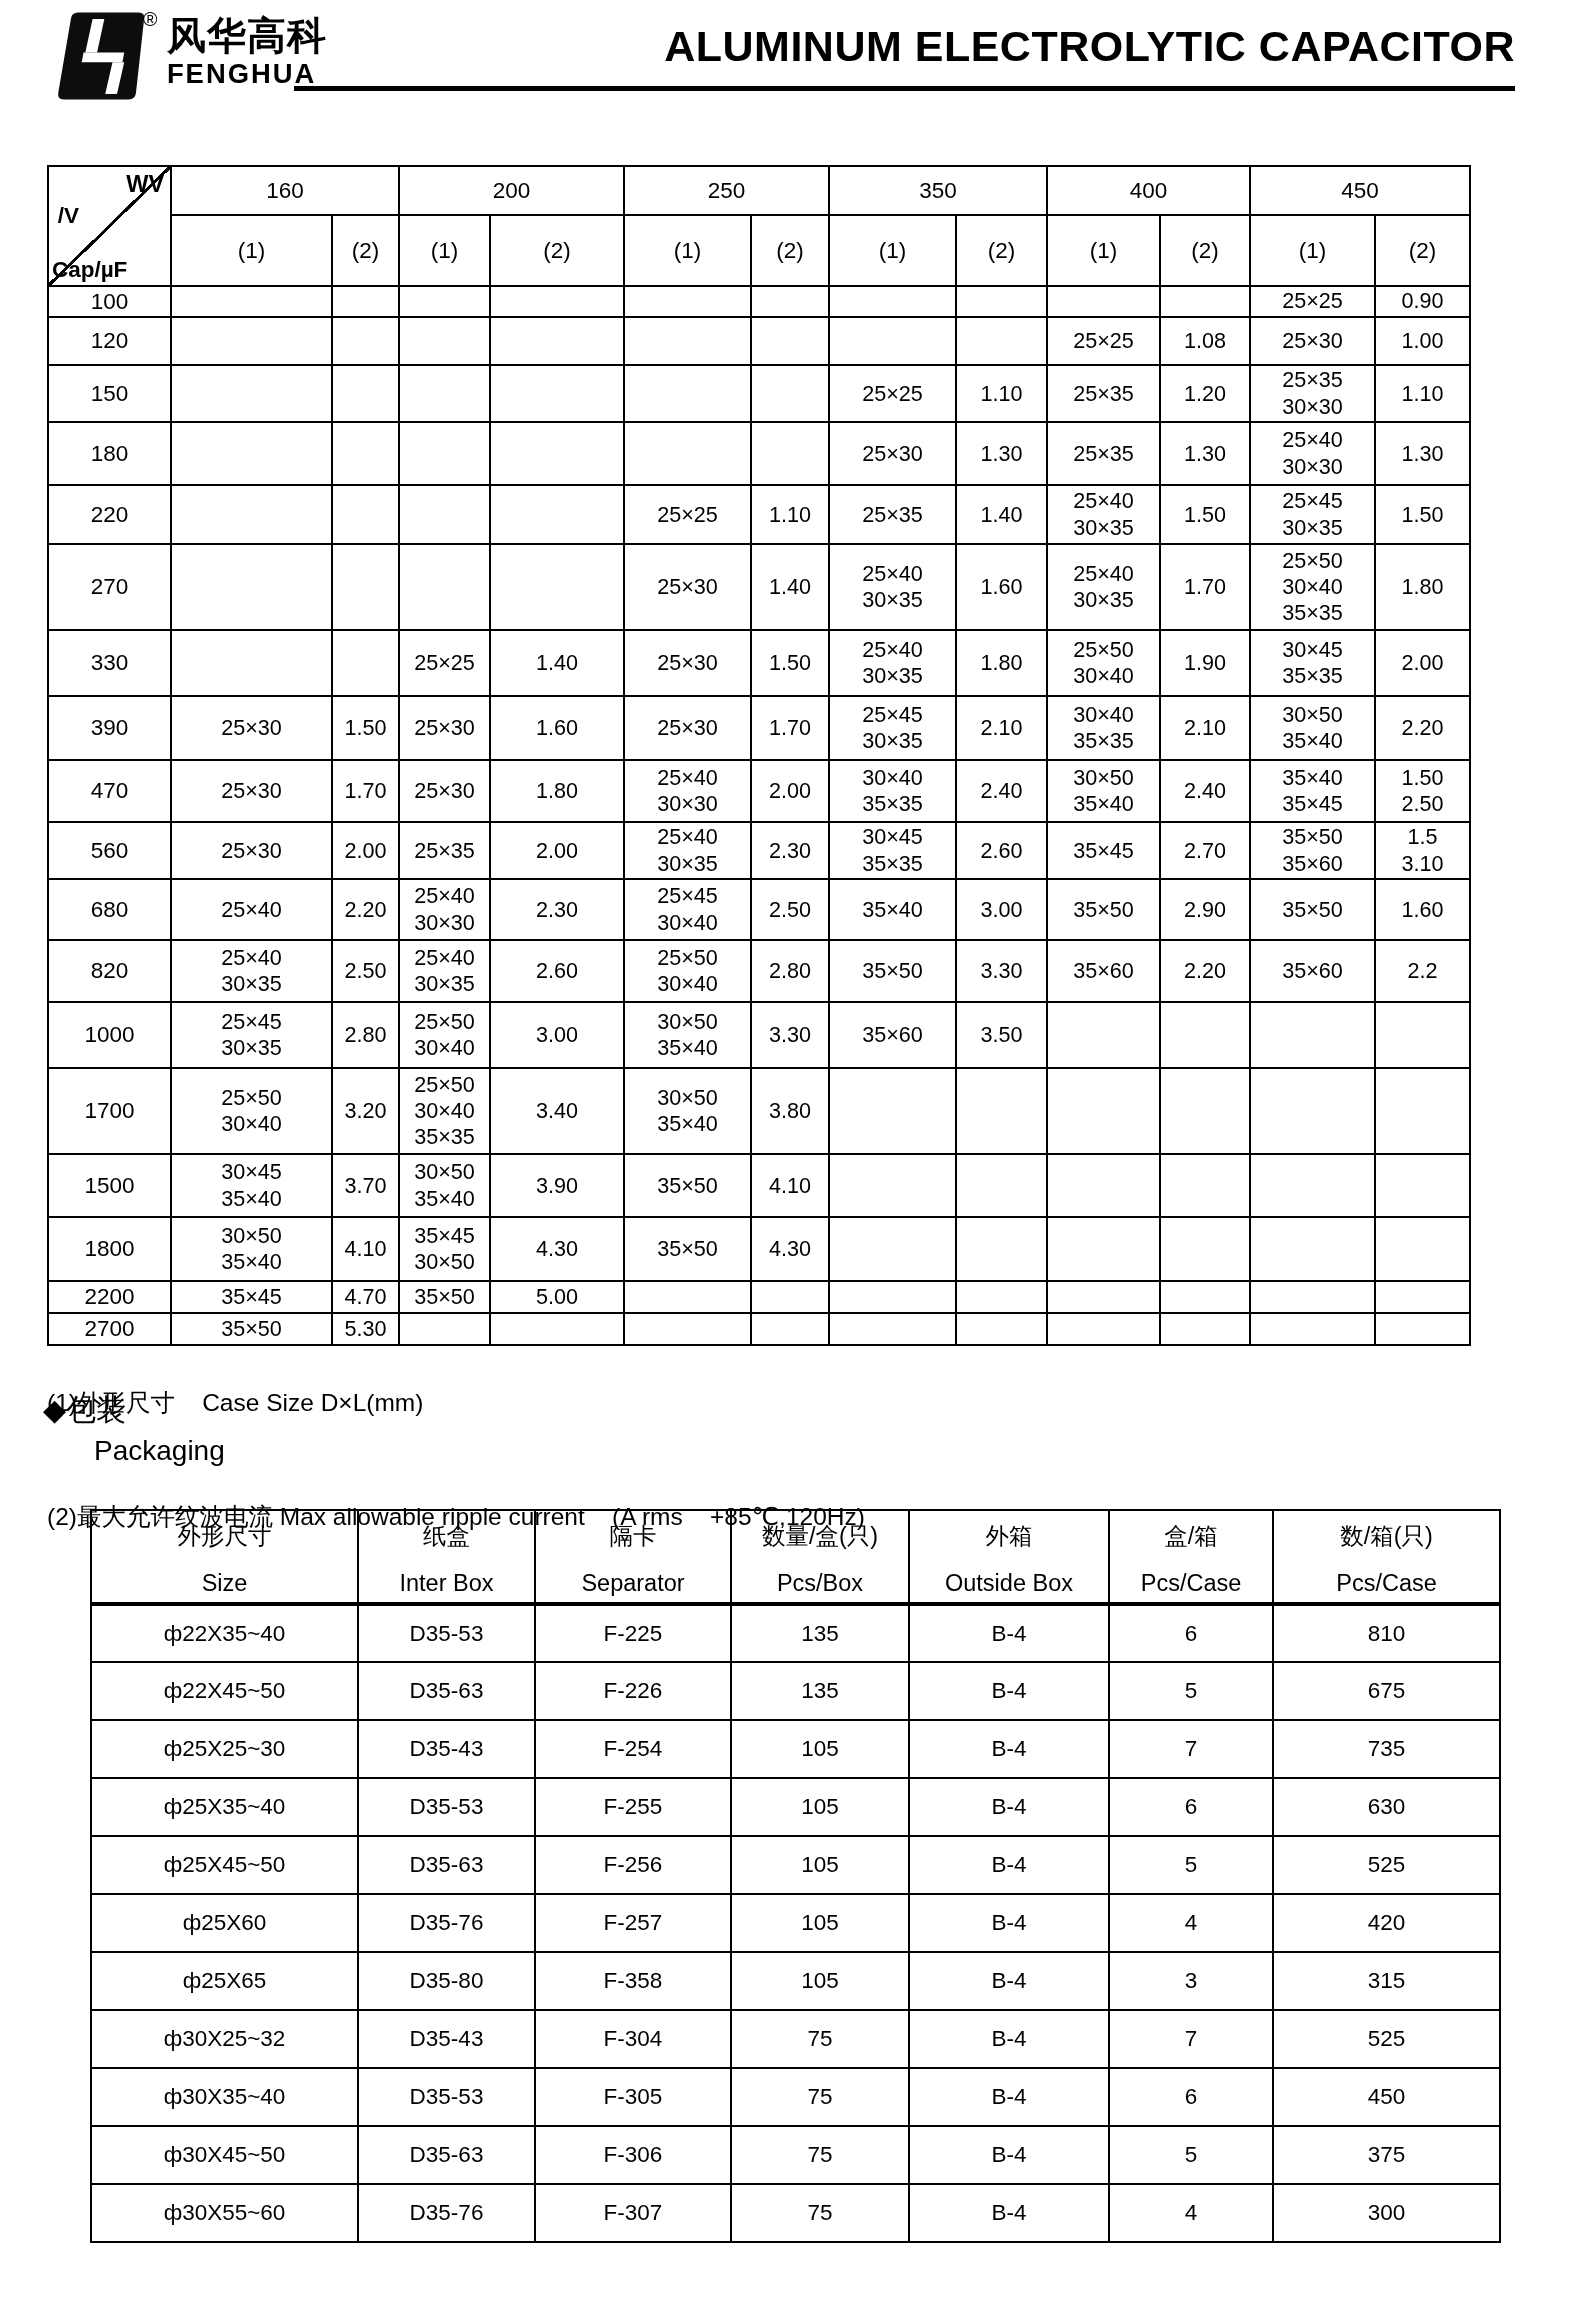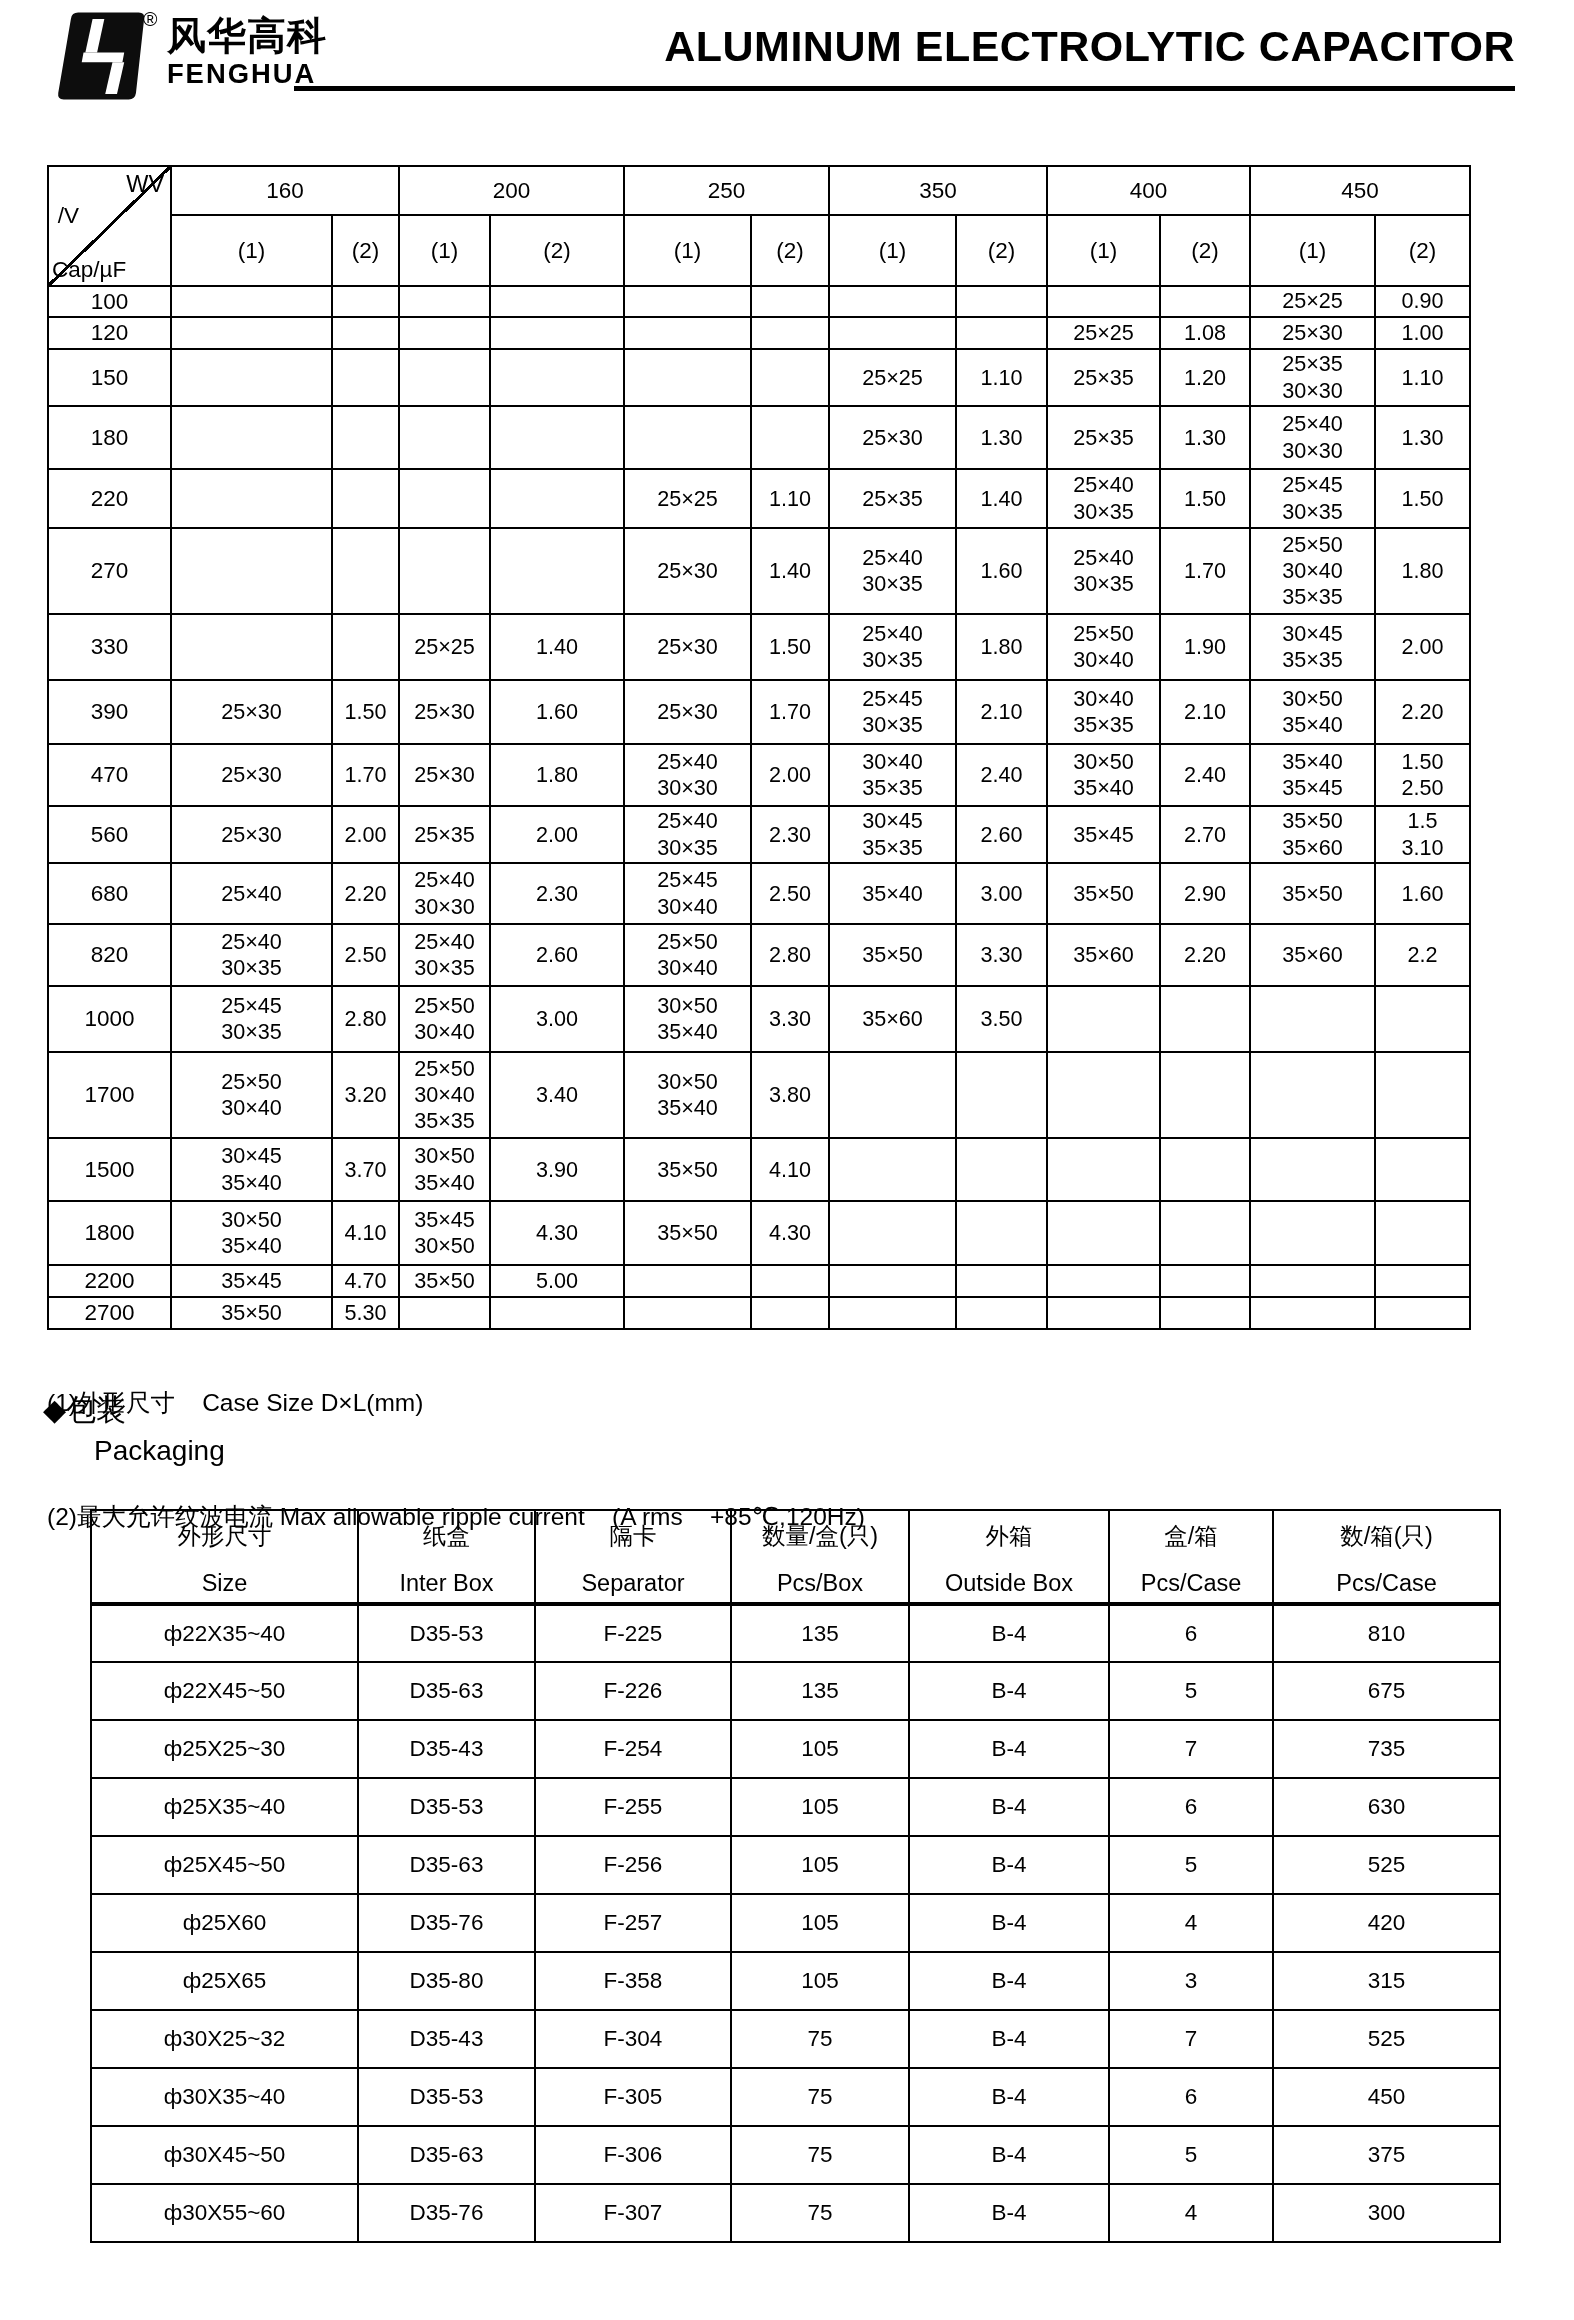--- a/index.html
+++ b/index.html
@@ -28,20 +28,21 @@
   .ratings tr.hr1 { height:35px; }
   .ratings tr.hr1 th { font-size:22.5px; }
   .ratings tr.hr2 { height:51px; }
   .ratings tr.hr2 th { border-bottom:2.9px solid #000; font-size:22.5px; }
   .ratings td.cap { font-size:22.5px; }
   th.corner {
     position:relative; padding:4px;
     background-image:linear-gradient(to bottom right,
       transparent calc(50% - 1.5px), #000 calc(50% - 1.5px),
       #000 calc(50% + 1.5px), transparent calc(50% + 1.5px));
+    font-weight:bold;
   }
   .c-wv { position:absolute; top:2.9px; right:5.9px; font-size:23.5px; }
   .c-v  { position:absolute; top:35px; left:8.8px; font-size:22.5px; }
   .c-cap{ position:absolute; bottom:1px; left:2.9px; font-size:22.5px;text-align:right; }
 
   
   .notes { position:absolute; left:47px; top:1308px; font-size:24.5px; line-height:38px; white-space:pre-wrap; }
 
   
   .pack-head-cn { position:absolute; left:43px; top:1390px; font-size:30px; }
@@ -131,21 +132,21 @@
         <td></td>
         <td></td>
         <td></td>
         <td></td>
         <td></td>
         <td></td>
         <td></td>
         <td>25×25</td>
         <td>0.90</td>
       </tr>
-  <tr style="height:32px">
+  <tr style="height:48px">
         <td class="cap">120</td>
         <td></td>
         <td></td>
         <td></td>
         <td></td>
         <td></td>
         <td></td>
         <td></td>
         <td></td>
         <td>25×25</td>

